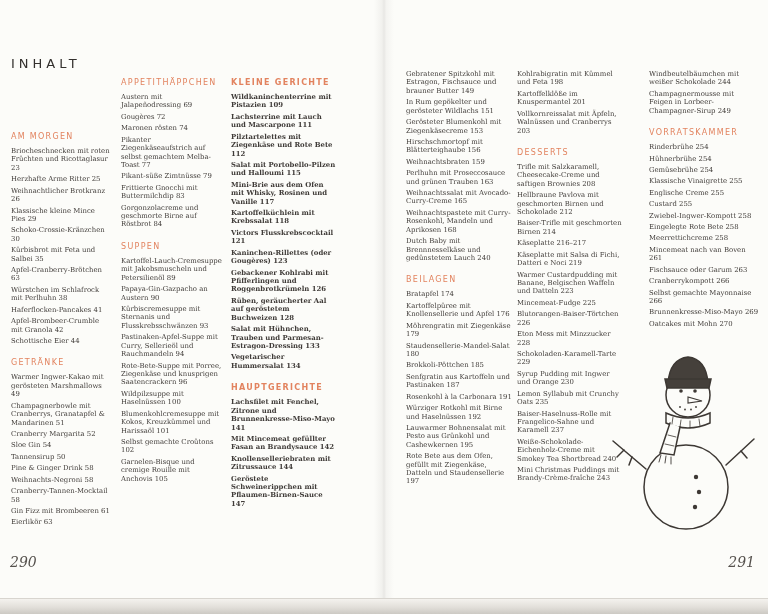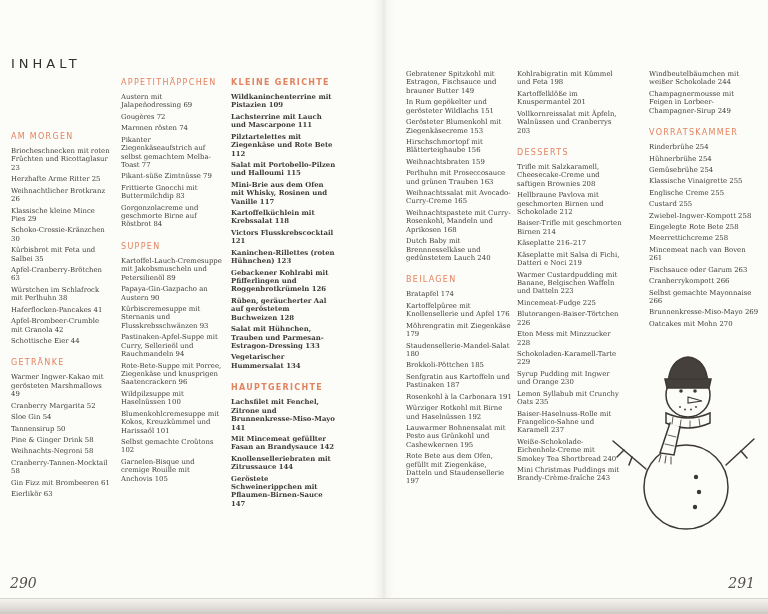--- a/index.html
+++ b/index.html
@@ -22,21 +22,21 @@
     background: linear-gradient(180deg, #f4f2ee 0%, #e2dfda 55%, #ccc9c3 100%);
   }
   .inhalt-title {
     position: absolute; left: 11px; top: 56px;
     font-family: "DejaVu Sans", sans-serif;
     font-size: 13px; letter-spacing: 4px; color: #33302d;
   }
   .page-number {
     position: absolute; top: 554px;
     font-family: "DejaVu Serif", serif; font-style: italic;
-    font-size: 14px; color: #55514d; margin-top: 21px;
+    font-size: 14px; color: #55514d;
   }
   .page-number.left  { left: 10px; }
   .page-number.right { right: 13px; }
   .col { position: absolute; top: 70px; }
   .col-1 { left: 11px;  top: 124px; width: 100px; }
   .col-2 { left: 121px; width: 101px; }
   .col-3 { left: 231px; width: 106px; font-weight: bold; }
   .col-4 { left: 406px; width: 106px; }
   .col-5 { left: 517px; width: 107px; }
   .col-6 { left: 626px; width: 110px; margin-left: 23px; }
@@ -74,20 +74,21 @@
         <div class="entry"><span class="entry-text">Klassische kleine Mince Pies</span> <span class="entry-page">29</span></div>
         <div class="entry"><span class="entry-text">Schoko-Crossie-Kränzchen</span> <span class="entry-page">30</span></div>
         <div class="entry"><span class="entry-text">Kürbisbrot mit Feta und Salbei</span> <span class="entry-page">35</span></div>
         <div class="entry"><span class="entry-text">Apfel-Cranberry-Brötchen</span> <span class="entry-page">63</span></div>
         <div class="entry"><span class="entry-text">Würstchen im Schlafrock mit Perlhuhn</span> <span class="entry-page">38</span></div>
         <div class="entry"><span class="entry-text">Haferflocken-Pancakes</span> <span class="entry-page">41</span></div>
         <div class="entry"><span class="entry-text">Apfel-Brombeer-Crumble mit Granola</span> <span class="entry-page">42</span></div>
         <div class="entry"><span class="entry-text">Schottische Eier</span> <span class="entry-page">44</span></div>
         <div class="section-header">GETRÄNKE</div>
         <div class="entry"><span class="entry-text">Warmer Ingwer-Kakao mit gerösteten Marshmallows</span> <span class="entry-page">49</span></div>
+        <div class="entry"><span class="entry-text">Champagnerbowle mit Cranberrys, Granatapfel &amp; Mandarinen</span> <span class="entry-page">51</span></div>
         <div class="entry"><span class="entry-text">Cranberry Margarita</span> <span class="entry-page">52</span></div>
         <div class="entry"><span class="entry-text">Sloe Gin</span> <span class="entry-page">54</span></div>
         <div class="entry"><span class="entry-text">Tannensirup</span> <span class="entry-page">50</span></div>
         <div class="entry"><span class="entry-text">Pine &amp; Ginger Drink</span> <span class="entry-page">58</span></div>
         <div class="entry"><span class="entry-text">Weihnachts-Negroni</span> <span class="entry-page">58</span></div>
         <div class="entry"><span class="entry-text">Cranberry-Tannen-Mocktail</span> <span class="entry-page">58</span></div>
         <div class="entry"><span class="entry-text">Gin Fizz mit Brombeeren</span> <span class="entry-page">61</span></div>
         <div class="entry"><span class="entry-text">Eierlikör</span> <span class="entry-page">63</span></div>
       </div>
       <div class="col col-2">
@@ -112,21 +113,21 @@
       </div>
       <div class="col col-3">
         <div class="section-header">KLEINE GERICHTE</div>
         <div class="entry"><span class="entry-text">Wildkaninchenterrine mit Pistazien</span> <span class="entry-page">109</span></div>
         <div class="entry"><span class="entry-text">Lachsterrine mit Lauch und Mascarpone</span> <span class="entry-page">111</span></div>
         <div class="entry"><span class="entry-text">Pilztartelettes mit Ziegenkäse und Rote Bete</span> <span class="entry-page">112</span></div>
         <div class="entry"><span class="entry-text">Salat mit Portobello-Pilzen und Halloumi</span> <span class="entry-page">115</span></div>
         <div class="entry"><span class="entry-text">Mini-Brie aus dem Ofen mit Whisky, Rosinen und Vanille</span> <span class="entry-page">117</span></div>
         <div class="entry"><span class="entry-text">Kartoffelküchlein mit Krebssalat</span> <span class="entry-page">118</span></div>
         <div class="entry"><span class="entry-text">Victors Flusskrebscocktail</span> <span class="entry-page">121</span></div>
-        <div class="entry"><span class="entry-text">Kaninchen-Rillettes (roten Hühnchen)</span> <span class="entry-page">123</span></div>
+        <div class="entry"><span class="entry-text">Kaninchen-Rillettes (oder Gougères)</span> <span class="entry-page">123</span></div>
         <div class="entry"><span class="entry-text">Gebackener Kohlrabi mit Pfifferlingen und Roggenbrotkrümeln</span> <span class="entry-page">126</span></div>
         <div class="entry"><span class="entry-text">Rüben, geräucherter Aal auf geröstetem Buchweizen</span> <span class="entry-page">128</span></div>
         <div class="entry"><span class="entry-text">Salat mit Hühnchen, Trauben und Parmesan-Estragon-Dressing</span> <span class="entry-page">133</span></div>
         <div class="entry"><span class="entry-text">Vegetarischer Hummersalat</span> <span class="entry-page">134</span></div>
         <div class="section-header">HAUPTGERICHTE</div>
         <div class="entry"><span class="entry-text">Lachsfilet mit Fenchel, Zitrone und Brunnenkresse-Miso-Mayo</span> <span class="entry-page">141</span></div>
         <div class="entry"><span class="entry-text">Mit Mincemeat gefüllter Fasan an Brandysauce</span> <span class="entry-page">142</span></div>
         <div class="entry"><span class="entry-text">Knollenselleriebraten mit Zitrussauce</span> <span class="entry-page">144</span></div>
         <div class="entry"><span class="entry-text">Geröstete Schweinerippchen mit Pflaumen-Birnen-Sauce</span> <span class="entry-page">147</span></div>
       </div>

